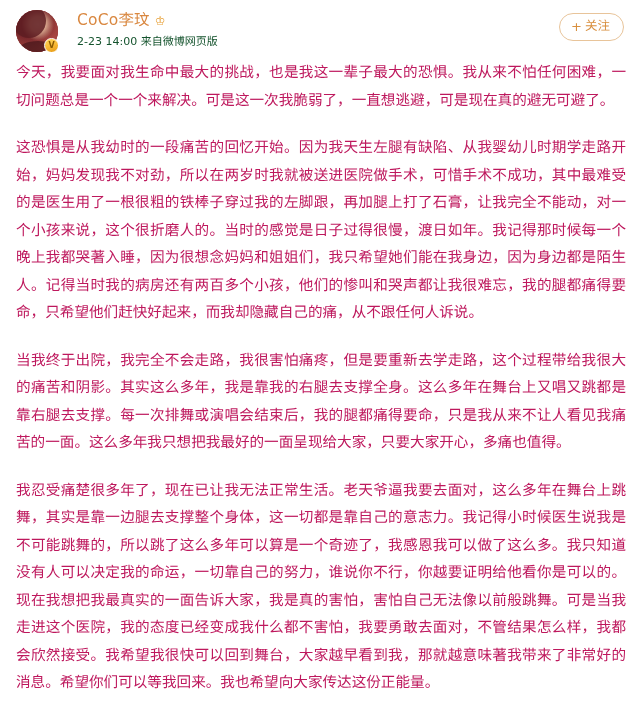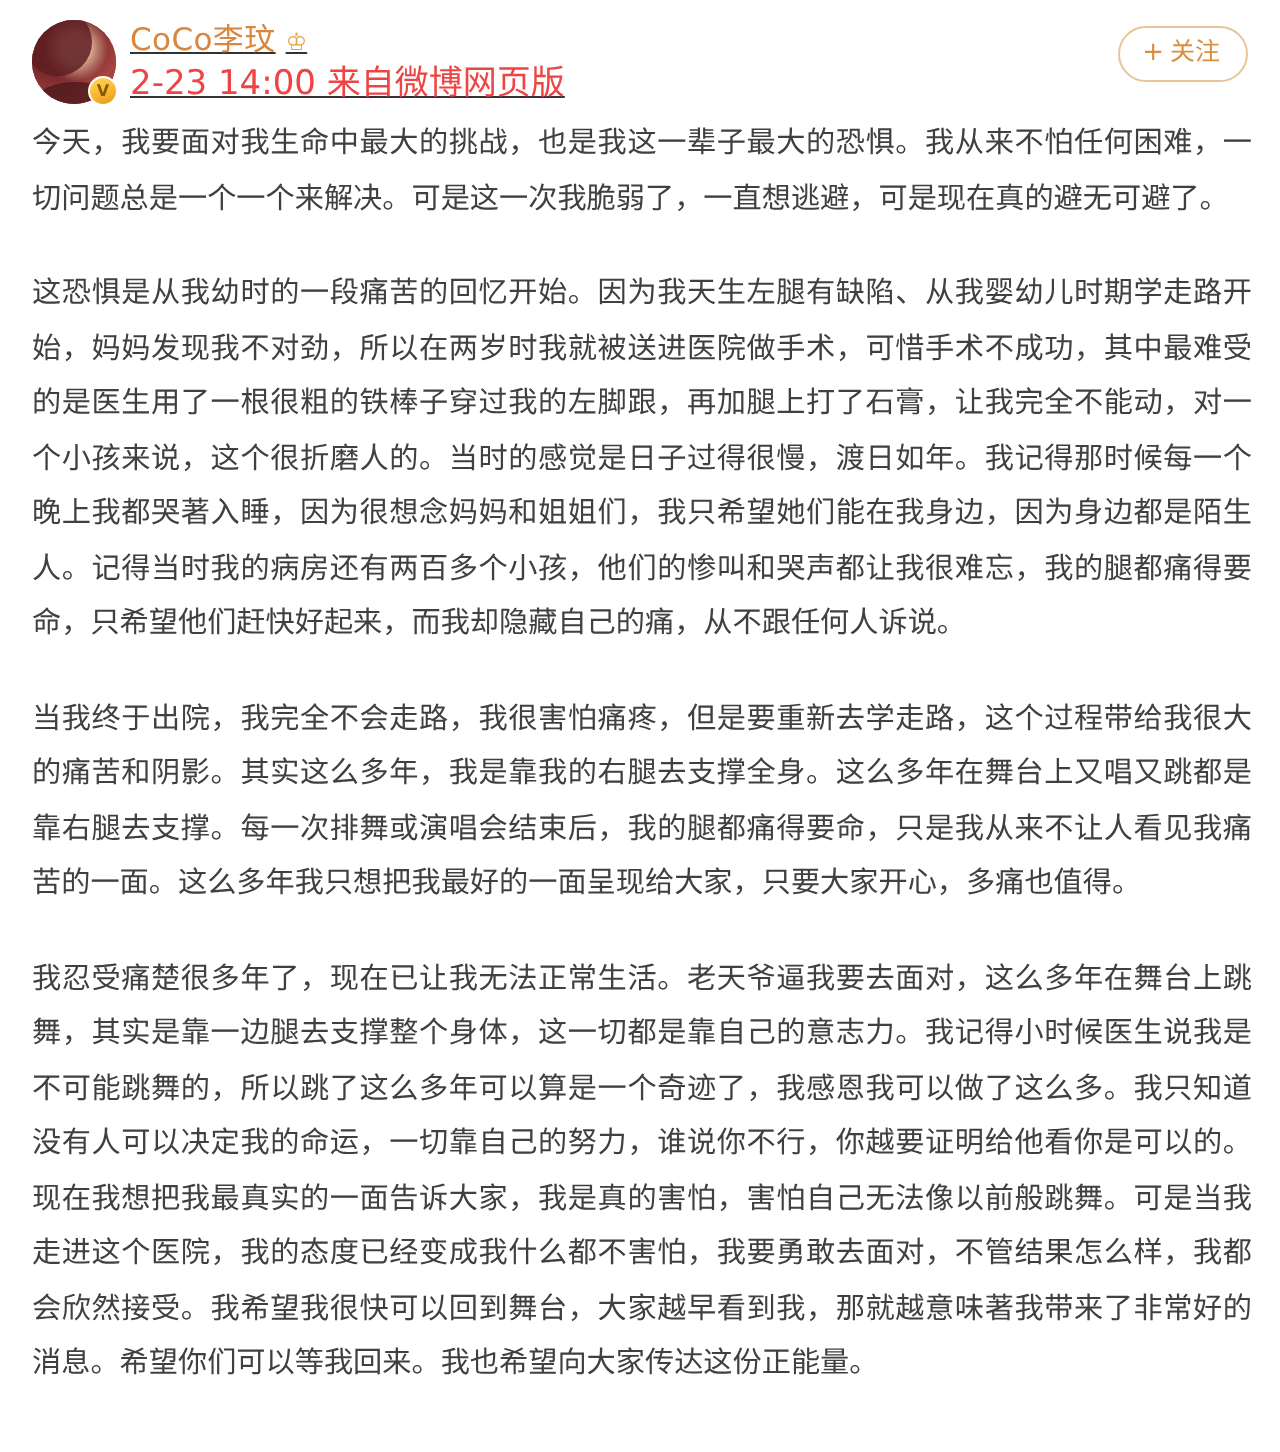--- a/index.html
+++ b/index.html
@@ -85,26 +85,25 @@
     box-sizing: border-box;
     display: flex;
     align-items: center;
     justify-content: center;
     font-size: 8px;
     line-height: 1;
     color: #8a5a00;
     font-weight: bold;
   }
   .user-meta {
-    margin-left: 7px;
+    margin-left: 19px;
     display: flex;
     flex-direction: column;
     justify-content: flex-start;
     padding-top: 1px;
-    text-decoration: underline;
   }
   .name-row {
     display: flex;
     align-items: center;
     height: 21px;
   }
   .user-name {
     font-size: 15.5px;
     line-height: 21px;
     color: #d9873f;
@@ -112,23 +111,23 @@
     white-space: nowrap;
   }
   .crown-icon {
     margin-left: 5px;
     font-size: 12px;
     line-height: 1;
     color: #e8a33d;
     display: inline-block;
   }
   .post-time {
-    font-size: 17px;
+    font-size: 11px;
     line-height: 18px;
-    color: #ef4444;
+    color: #14532d;
     margin-top: 2px;
     white-space: nowrap;
   }
   .follow-button {
     position: absolute;
     right: 16px;
     top: 13px;
     border: 1px solid #e8c49a;
     border-radius: 14px;
     color: #d88f3f;
@@ -148,21 +147,21 @@
     color: #d88f3f;
   }
 
   
   .post-body {
     padding: 6px 14px 0 16px;
   }
   .post-paragraph {
     font-size: 14.6px;
     line-height: 27.5px;
-    color: #404040;
+    color: #be185d;
     margin: 0 0 20px 0;
     text-align: justify;
     text-justify: inter-ideograph;
     letter-spacing: 0px;
     word-break: break-all;
   }
   .post-paragraph:last-child {
     margin-bottom: 0;
   }
 </style>

